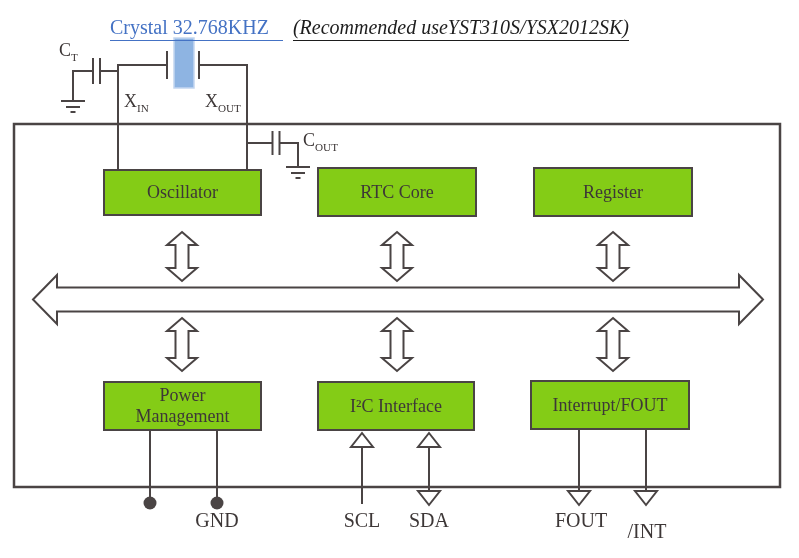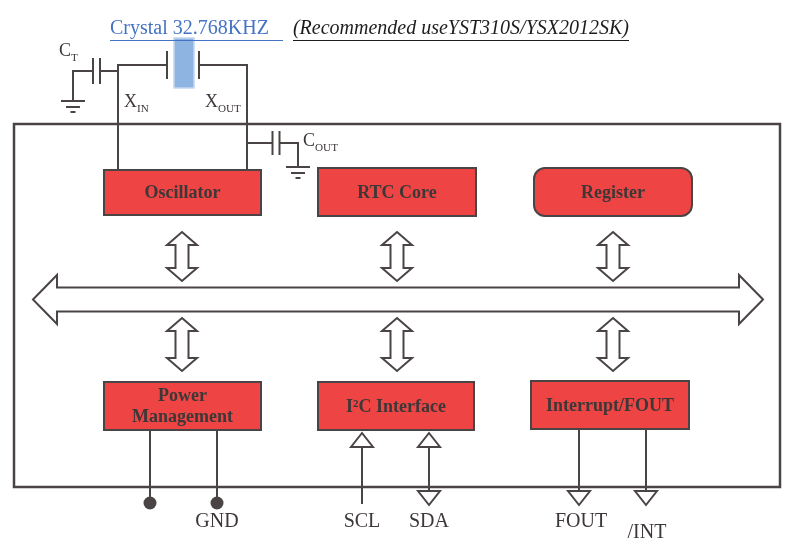--- a/index.html
+++ b/index.html
@@ -13,25 +13,24 @@
   }
   svg{position:absolute;left:0;top:0;}
   .wire{stroke:var(--line,#4a4444);stroke-width:2;fill:none;}
   .border-rect{stroke:var(--line,#4a4444);stroke-width:2.5;fill:none;}
   .arrow-shape{fill:#ffffff;stroke:var(--line,#4a4444);stroke-width:2;stroke-linejoin:miter;}
   .dot{fill:var(--line,#4a4444);stroke:none;}
   .crystal-rect{fill:var(--crystal_fill,#8eb4e2);stroke:#c3d6f0;stroke-width:1.5;}
   .block{
     position:absolute;
     border:2px solid var(--line,#4a4444);
-    background:#ef4444;
+    background:#84cc16;
     display:flex;flex-direction:column;align-items:center;justify-content:center;
     font-size:18px;line-height:1.15;text-align:center;
     box-sizing:border-box;
-    font-weight:bold;
   }
   .pin-label{
     position:absolute;width:110px;text-align:center;
     font-size:20px;top:509px;
   }
   .small-cap-label{position:absolute;font-size:18px;}
   .small-cap-label sub, .block sub{font-size:0.62em;line-height:0;}
   .title-row{
     position:absolute;left:110px;top:16px;
     display:flex;align-items:baseline;gap:10px;
@@ -144,21 +143,21 @@
   <div class="small-cap-label" style="left:303px;top:130px;"><span>C</span><sub>OUT</sub></div>
   <div class="small-cap-label" style="left:124px;top:91px;text-align:center;"><span>X</span><sub>IN</sub></div>
   <div class="small-cap-label" style="left:205px;top:91px;"><span>X</span><sub>OUT</sub></div>
 
   <div class="block" style="left:103px;top:169px;width:159px;height:47px;">
     <span>Oscillator</span>
   </div>
   <div class="block" style="left:317px;top:167px;width:160px;height:50px;">
     <span>RTC Core</span>
   </div>
-  <div class="block" style="left:533px;top:167px;width:160px;height:50px;border-radius:12px;">
+  <div class="block" style="left:533px;top:167px;width:160px;height:50px;">
     <span>Register</span>
   </div>
   <div class="block" style="left:103px;top:381px;width:159px;height:50px;">
     <span>Power</span>
     <span>Management</span>
   </div>
   <div class="block" style="left:317px;top:381px;width:158px;height:50px;">
     <span>I²C Interface</span>
   </div>
   <div class="block" style="left:530px;top:380px;width:160px;height:50px;">

